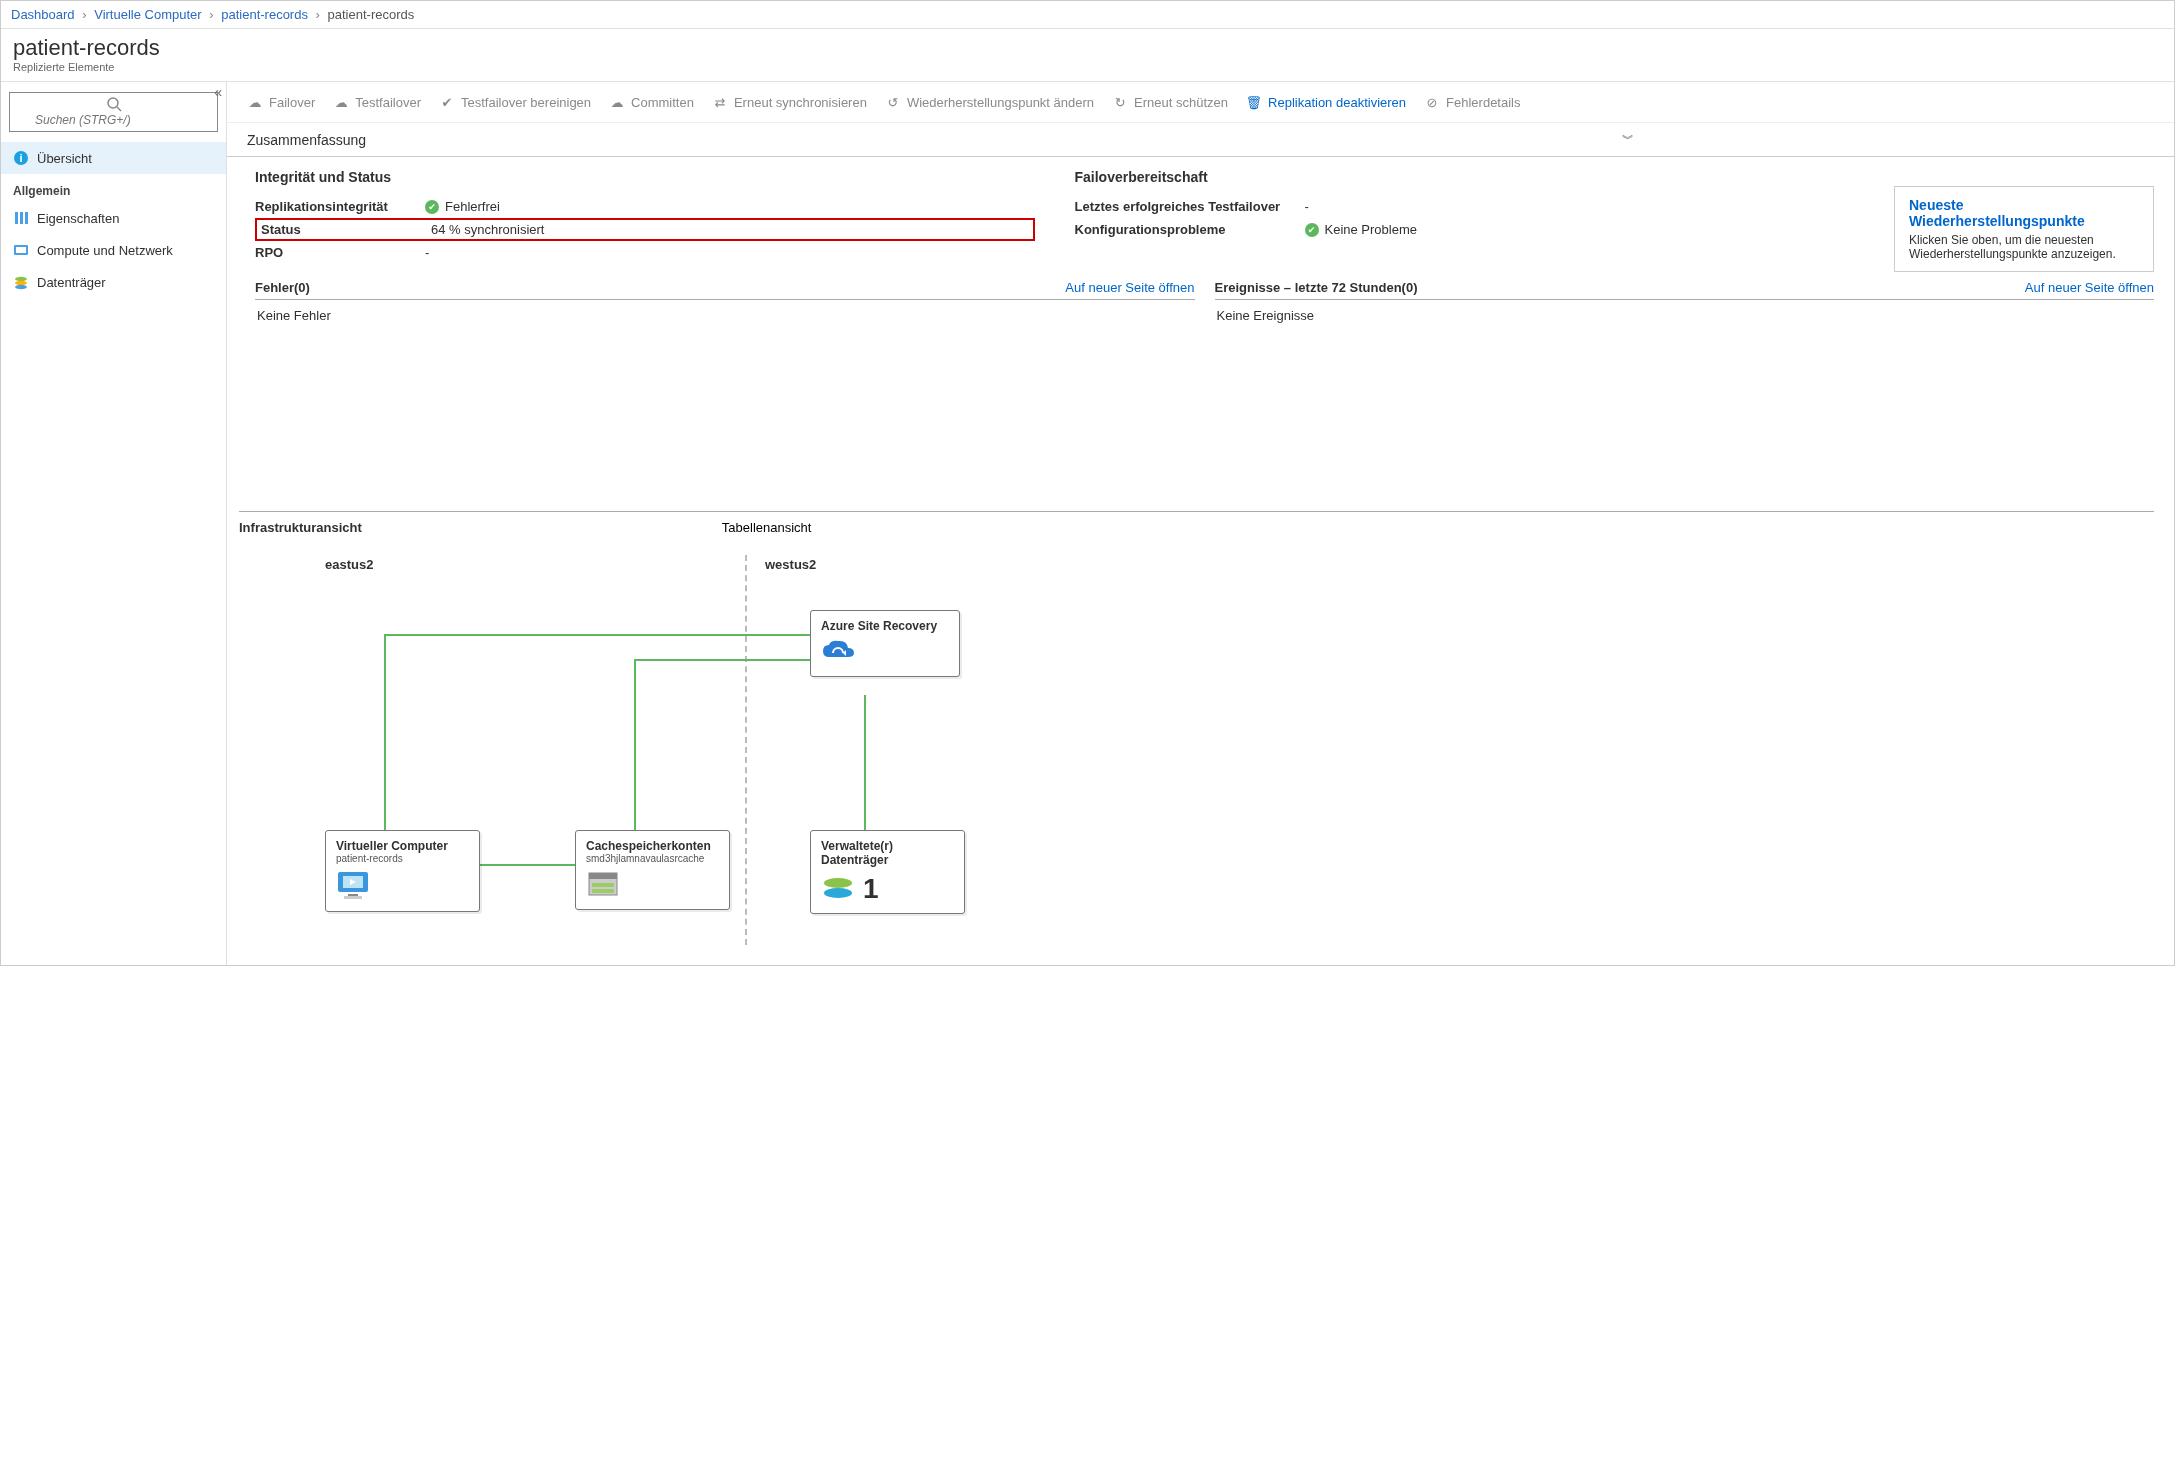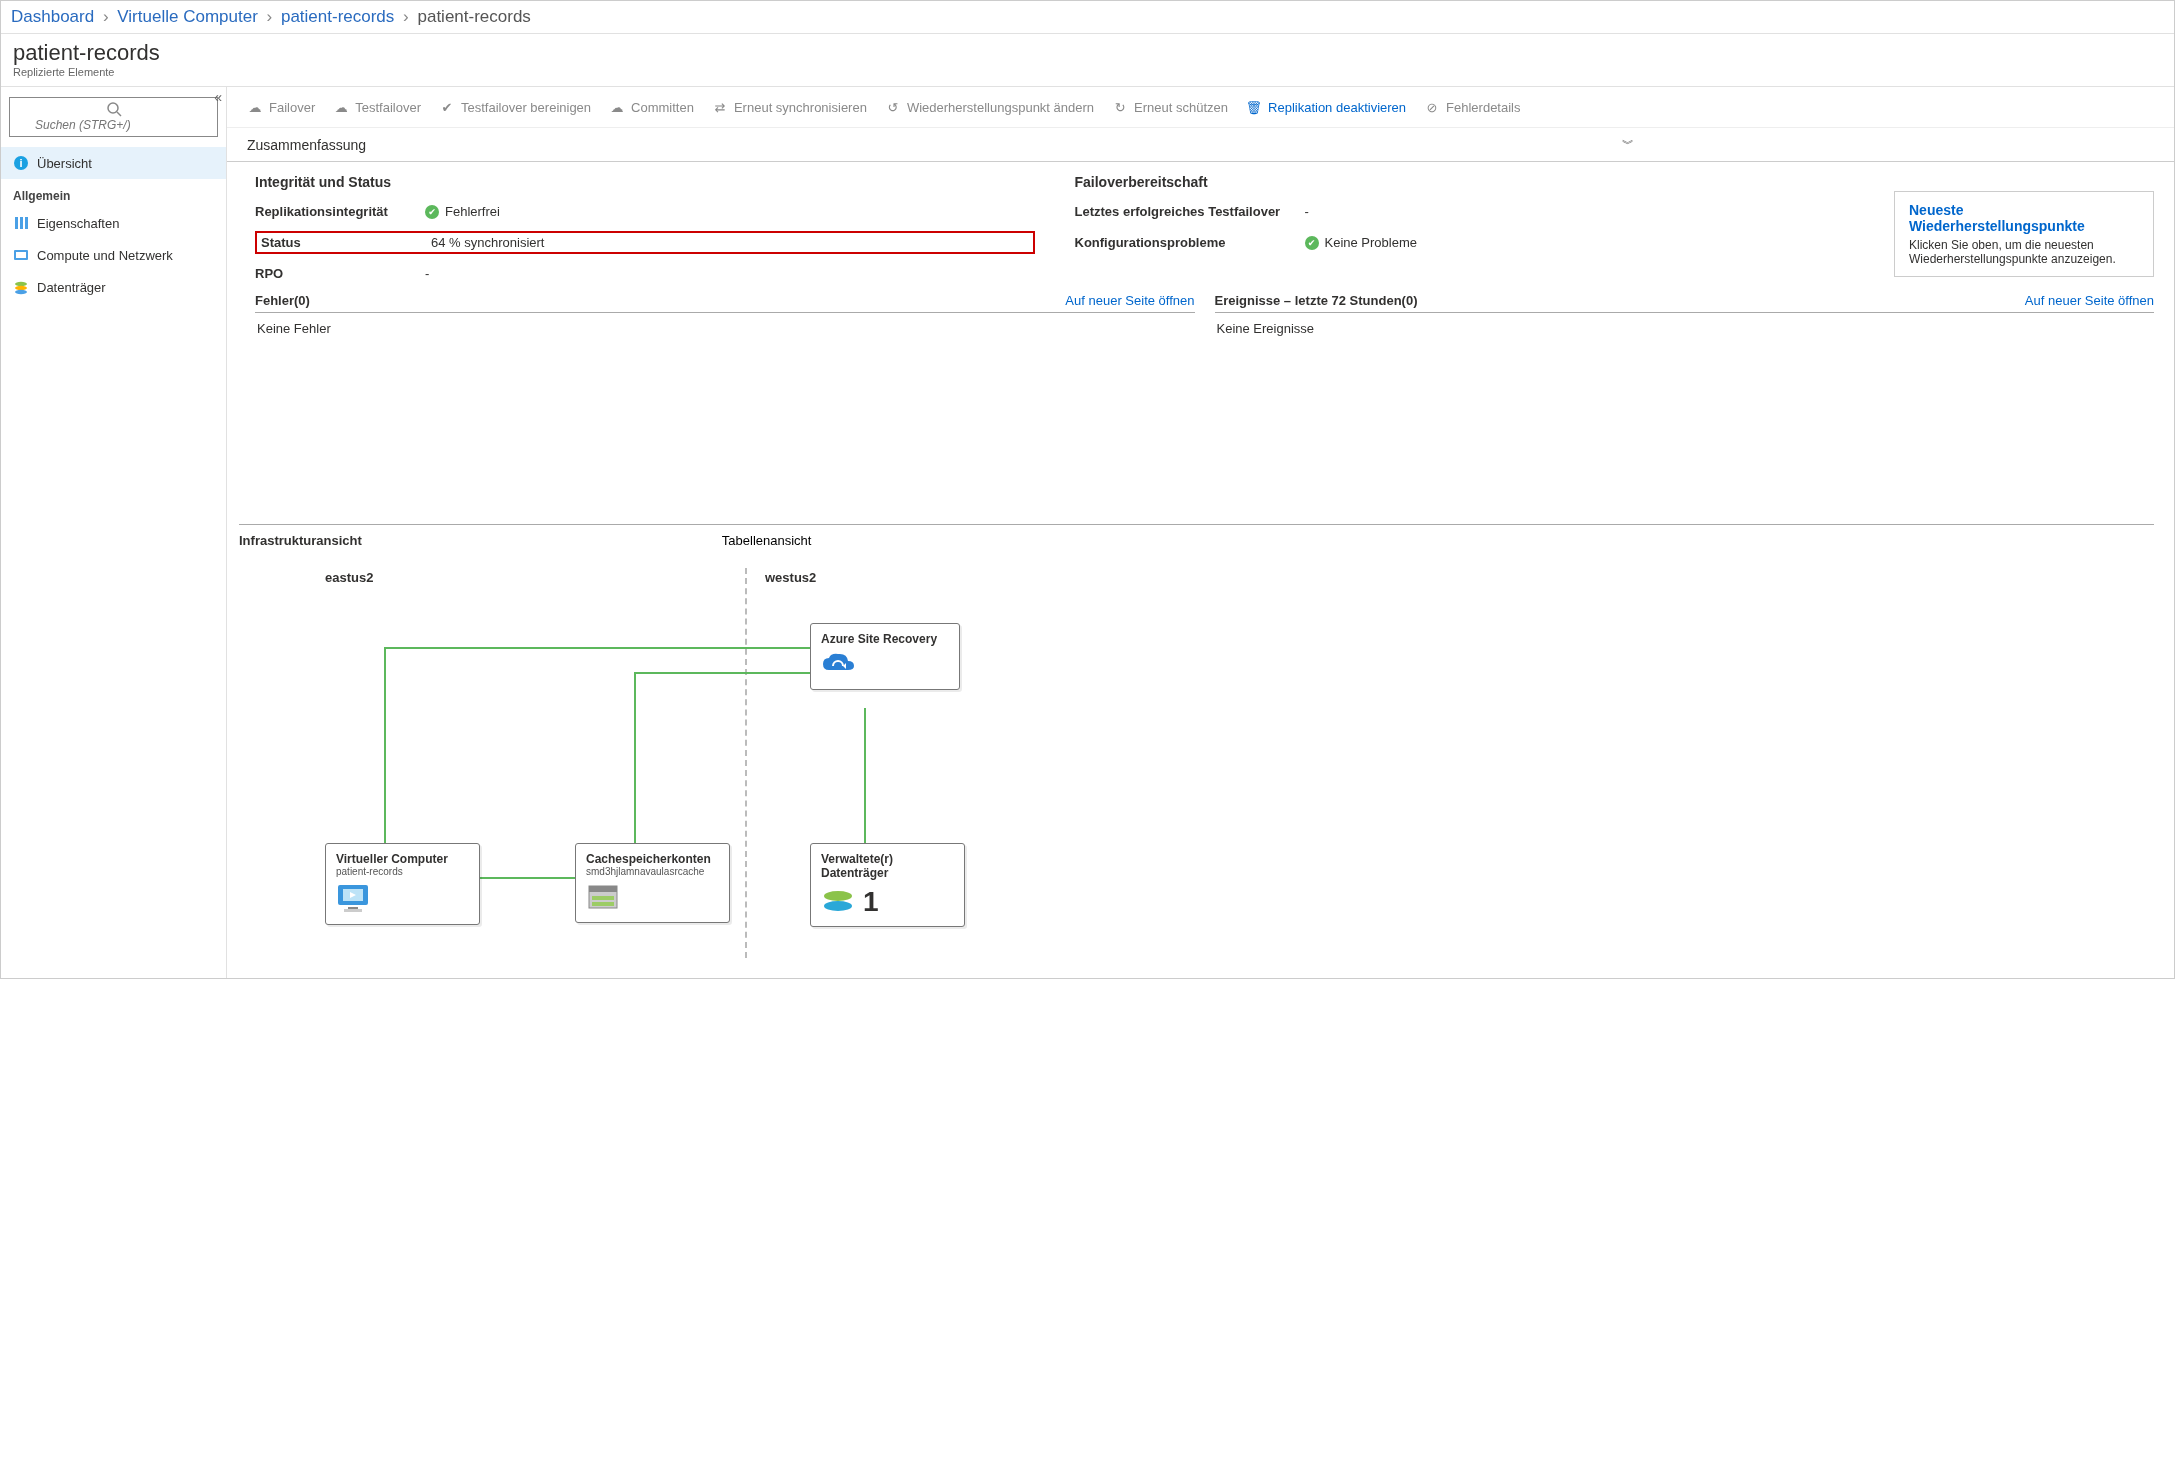--- a/index.html
+++ b/index.html
@@ -8,21 +8,21 @@
     font-family: "Segoe UI", Arial, sans-serif;
     font-size: 13px;
     color: #323130;
     background: #fff;
     border: 1px solid #ccc;
   }
   a { color: #0066cc; text-decoration: none; }
   .breadcrumb {
     padding: 6px 10px;
     border-bottom: 1px solid #e1e1e1;
-    font-size: 17px;
+    font-size: 13px;
     color: #555;
   }
   .breadcrumb a { color: #2a6bbf; }
   .breadcrumb .sep { color: #888; padding: 0 4px; }
   .header {
     padding: 6px 12px 8px 12px;
     border-bottom: 1px solid #e1e1e1;
   }
   .header h1 { margin: 0; font-size: 22px; font-weight: 400; }
   .header .sub { font-size: 11px; color: #666; }
@@ -76,21 +76,21 @@
     padding: 8px 20px 8px 20px; font-size: 14px;
     border-bottom: 1px solid #ccc;
     display: flex; justify-content: space-between; align-items:center;
   }
   .chev-dbl { color: #666; font-size: 12px; margin-right: 520px;}
   .summary {
     display: flex; padding: 4px 20px 0 28px; gap: 40px;
   }
   .col { flex: 1; }
   .col h3 { font-size: 14px; margin: 8px 0 10px 0; font-weight: 600; }
-  .kv { display: flex; padding: 4px 0; margin-top: 8px; }
+  .kv { display: flex; padding: 4px 0; }
   .kv .k { width: 170px; font-weight: 600; font-size: 13px; }
   .kv .v { font-size: 13px; display:flex; align-items:center; gap:6px;}
   .highlight-row {
     border: 2px solid #cc0000;
     padding: 2px 4px;
   }
   .ok-ico {
     width:14px;height:14px;border-radius:50%;background:#5cb85c;
     display:inline-flex;align-items:center;justify-content:center;color:#fff;font-size:9px;
   }

